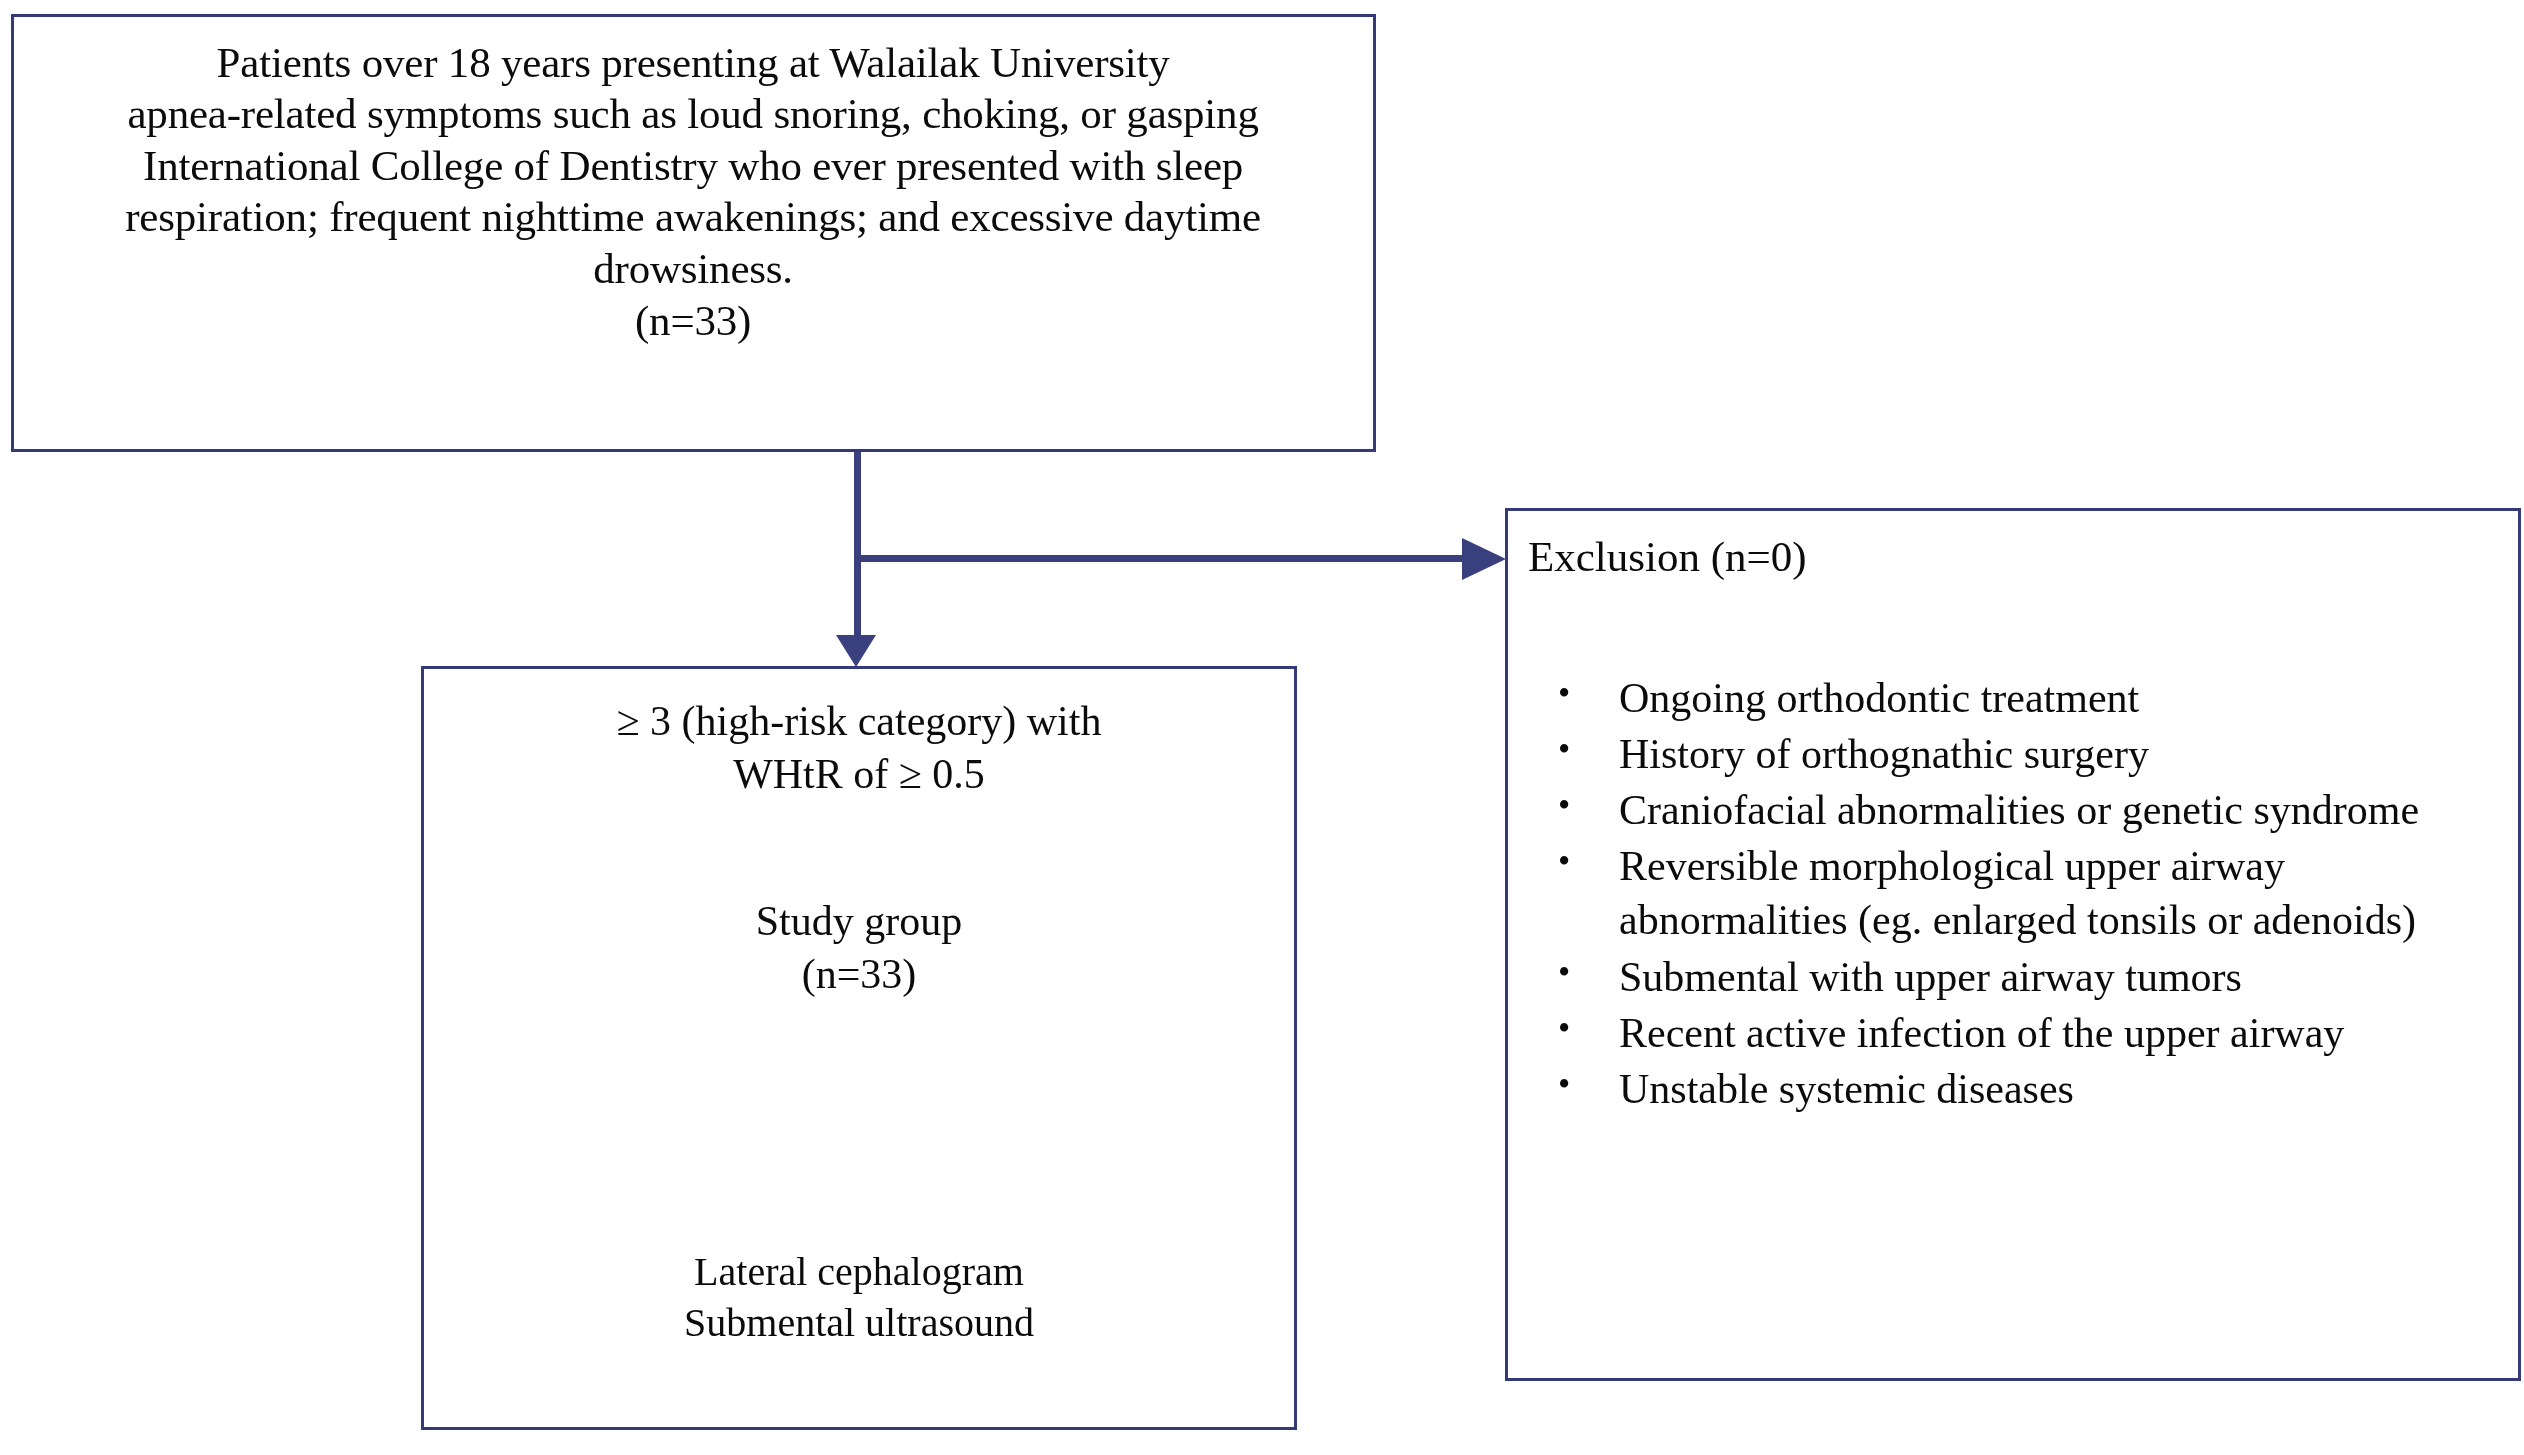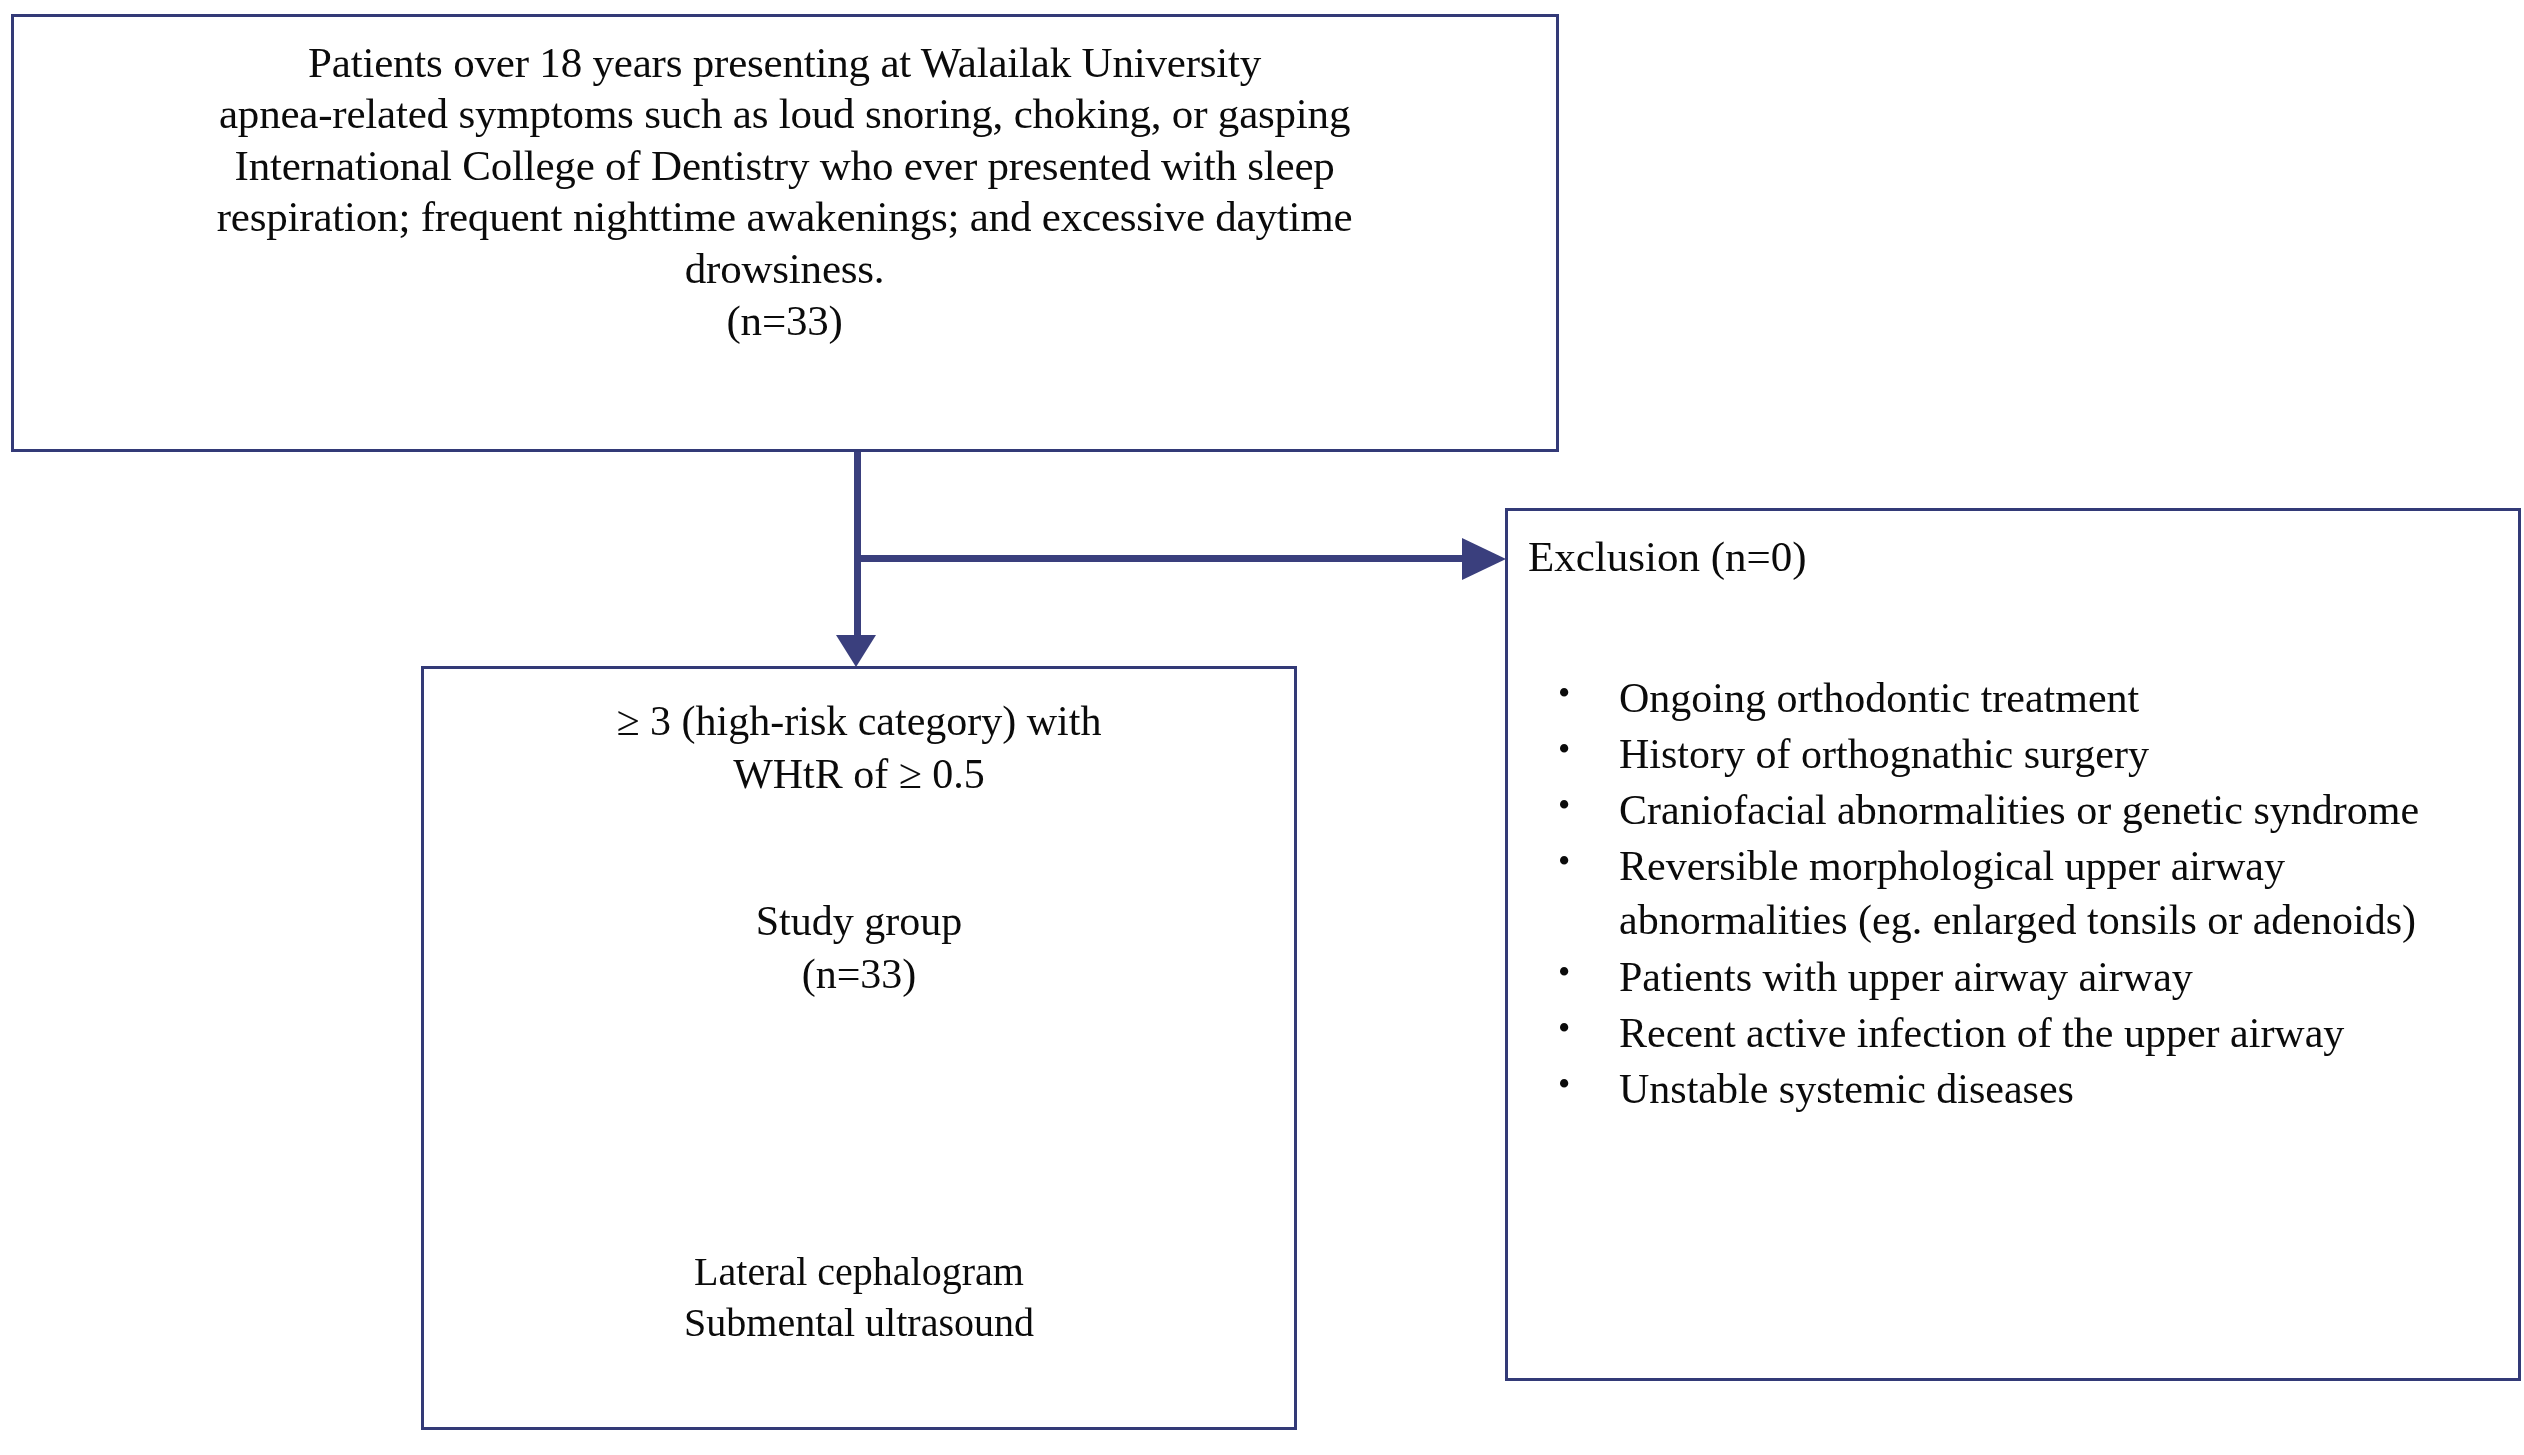--- a/index.html
+++ b/index.html
@@ -23,21 +23,21 @@
     position: absolute;
     box-sizing: border-box;
     background: #ffffff;
     border: 3.8px solid #333a77;
     z-index: 2;
   }
 
   #box-enrollment {
     left: 10.6px;
     top: 13.6px;
-    width: 1548px;
+    width: 1365px;
     height: 438px;
     padding: 20px 26px 0 26px;
   }
   #box-study {
     left: 421px;
     top: 666px;
     width: 876px;
     height: 764px;
     padding: 26px 20px 0 20px;
   }
@@ -214,21 +214,21 @@
       <li>
         <span class="bullet-glyph">•</span>
         <span>Craniofacial abnormalities or genetic syndrome</span>
       </li>
       <li>
         <span class="bullet-glyph">•</span>
         <span>Reversible morphological upper airway abnormalities (eg. enlarged tonsils or adenoids)</span>
       </li>
       <li>
         <span class="bullet-glyph">•</span>
-        <span>Patients with upper airway airway</span>
+        <span>Submental with upper airway tumors</span>
       </li>
       <li>
         <span class="bullet-glyph">•</span>
         <span>Recent active infection of the upper airway</span>
       </li>
       <li>
         <span class="bullet-glyph">•</span>
         <span>Unstable systemic diseases</span>
       </li>
     </ul>

